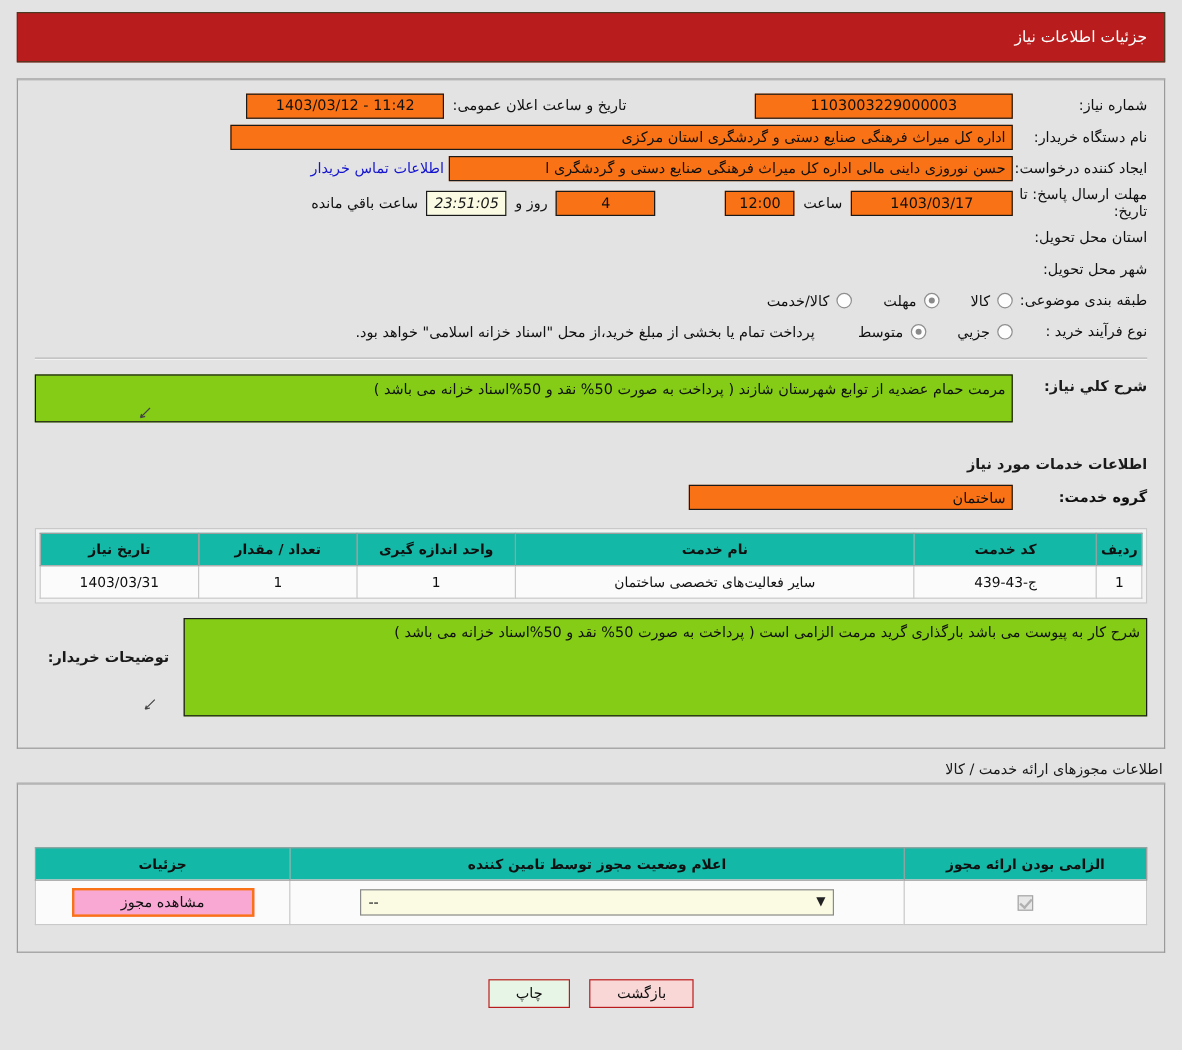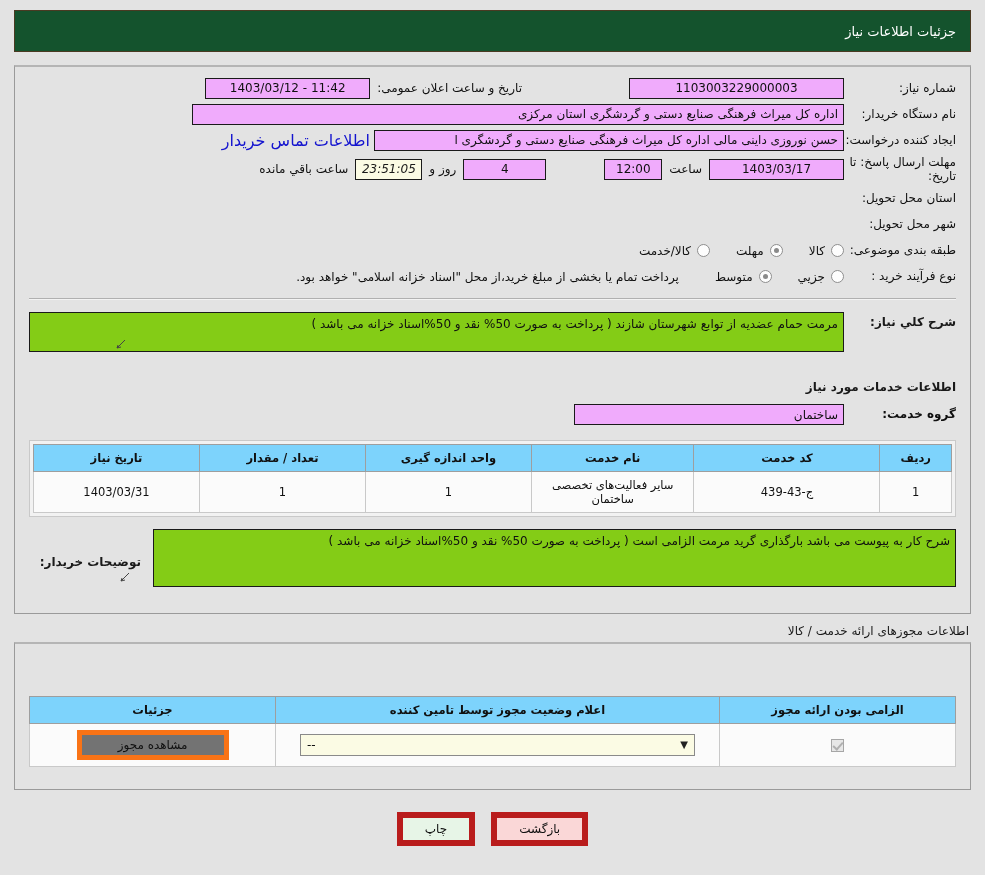--- a/index.html
+++ b/index.html
@@ -45,21 +45,21 @@
     direction: ltr;
     white-space: nowrap;
   }
 
   .page { position: relative; z-index: 2; }
 
   
   .titlebar {
     margin: 10px 14px 0 14px;
     height: 42px;
-    background: #14532d;
+    background: #b91c1c;
     border: 1px solid #4a3a22;
     box-sizing: border-box;
     display: flex;
     align-items: center;
     justify-content: flex-start;
     padding: 0 14px;
   }
   .titlebar .t {
     color: #ffffff;
     font-size: 13px;
@@ -88,21 +88,21 @@
     flex: 0 0 112px;
     text-align: right;
     font-size: 12px;
     color: #101010;
     line-height: 1.25;
   }
   .lbl.two-line { line-height: 1.2; }
 
   .fld {
     border: 1px solid #1a1a1a;
-    background: #f0abfc;
+    background: #f97316;
     height: 21px;
     box-sizing: border-box;
     display: flex;
     align-items: center;
     padding: 0 5px;
     font-size: 12px;
     color: #101010;
     overflow: hidden;
     white-space: nowrap;
   }
@@ -112,21 +112,21 @@
   .inline-lbl {
     font-size: 12px;
     padding: 0 7px;
     white-space: nowrap;
     color: #101010;
   }
 
   .link {
     color: #1414cf;
     text-decoration: none;
-    font-size: 16px;
+    font-size: 12px;
     white-space: nowrap;
     padding-right: 4px;
   }
 
   .timerbox {
     border: 1px solid #1a1a1a;
     background: #fbfbe4;
     height: 21px;
     box-sizing: border-box;
     display: flex;
@@ -204,24 +204,24 @@
   }
 
   
   table.grid {
     width: 100%;
     border-collapse: collapse;
     background: #fbfbfb;
     font-size: 12px;
   }
   table.grid th {
-    background: #7dd3fc;
+    background: #14b8a6;
     border: 1px solid #9e9e9e;
     font-weight: bold;
-    padding: 6px 20px;
+    padding: 6px 3px;
     text-align: center;
     color: #101010;
     font-size: 11.5px;
   }
   table.grid td {
     border: 1px solid #c9c9c9;
     padding: 6px 4px;
     text-align: center;
     background: #fbfbfb;
     color: #101010;
@@ -256,22 +256,22 @@
     display: flex;
     align-items: center;
     justify-content: space-between;
     padding: 0 6px;
     font-size: 12px;
     width: 395px;
     margin: 0 auto;
   }
   .chev { font-size: 10px; color: #222; }
   .btn-detail {
-    border: 5px solid #f97316;
-    background: #737373;
+    border: 2px solid #f97316;
+    background: #f9a8d4;
     font-size: 12px;
     padding: 3px 10px;
     display: inline-block;
     width: 152px;
     box-sizing: border-box;
     text-align: center;
     color: #101010;
   }
   .chk {
     width: 13px; height: 13px;
@@ -294,21 +294,21 @@
 
   
   .footer {
     margin-top: 22px;
     display: flex;
     justify-content: center;
     gap: 16px;
   }
   .btn {
     font-size: 12px;
-    border: 6px solid #b91c1c;
+    border: 1px solid #b91c1c;
     padding: 4px 22px;
     box-sizing: border-box;
     color: #101010;
   }
   .btn-print { background: #e7f5e7; }
   .btn-back  { background: #fad7d7; }
 </style>
 </head>
 <body>
 
@@ -446,21 +446,21 @@
             <td>1</td>
             <td>1</td>
             <td>1403/03/31</td>
           </tr>
         </tbody>
       </table>
     </div>
 
     
     <div class="desc-row" style="margin-top:12px">
-      <div class="textarea" style="width:820px;height:58px">شرح کار به پیوست می باشد بارگذاری گرید مرمت الزامی است ( پرداخت به صورت 50% نقد و 50%اسناد خزانه می باشد )</div>
+      <div class="textarea" style="width:820px;height:82px">شرح کار به پیوست می باشد بارگذاری گرید مرمت الزامی است ( پرداخت به صورت 50% نقد و 50%اسناد خزانه می باشد )</div>
       <div class="desc-lbl" style="width:auto;padding-right:12px;padding-top:26px">توضیحات خریدار:</div>
     </div>
     <svg class="resize-grip" style="position:relative;left:-826px;top:-16px" viewBox="0 0 10 10">
       <path d="M1 9 L9 1 M1 9 L2 6 M1 9 L5 8" stroke="#444" stroke-width="1" fill="none"></path>
     </svg>
   </div>
 
   <div class="lic-caption">اطلاعات مجوزهای ارائه خدمت / کالا</div>
 
   <div class="lic-panel">

